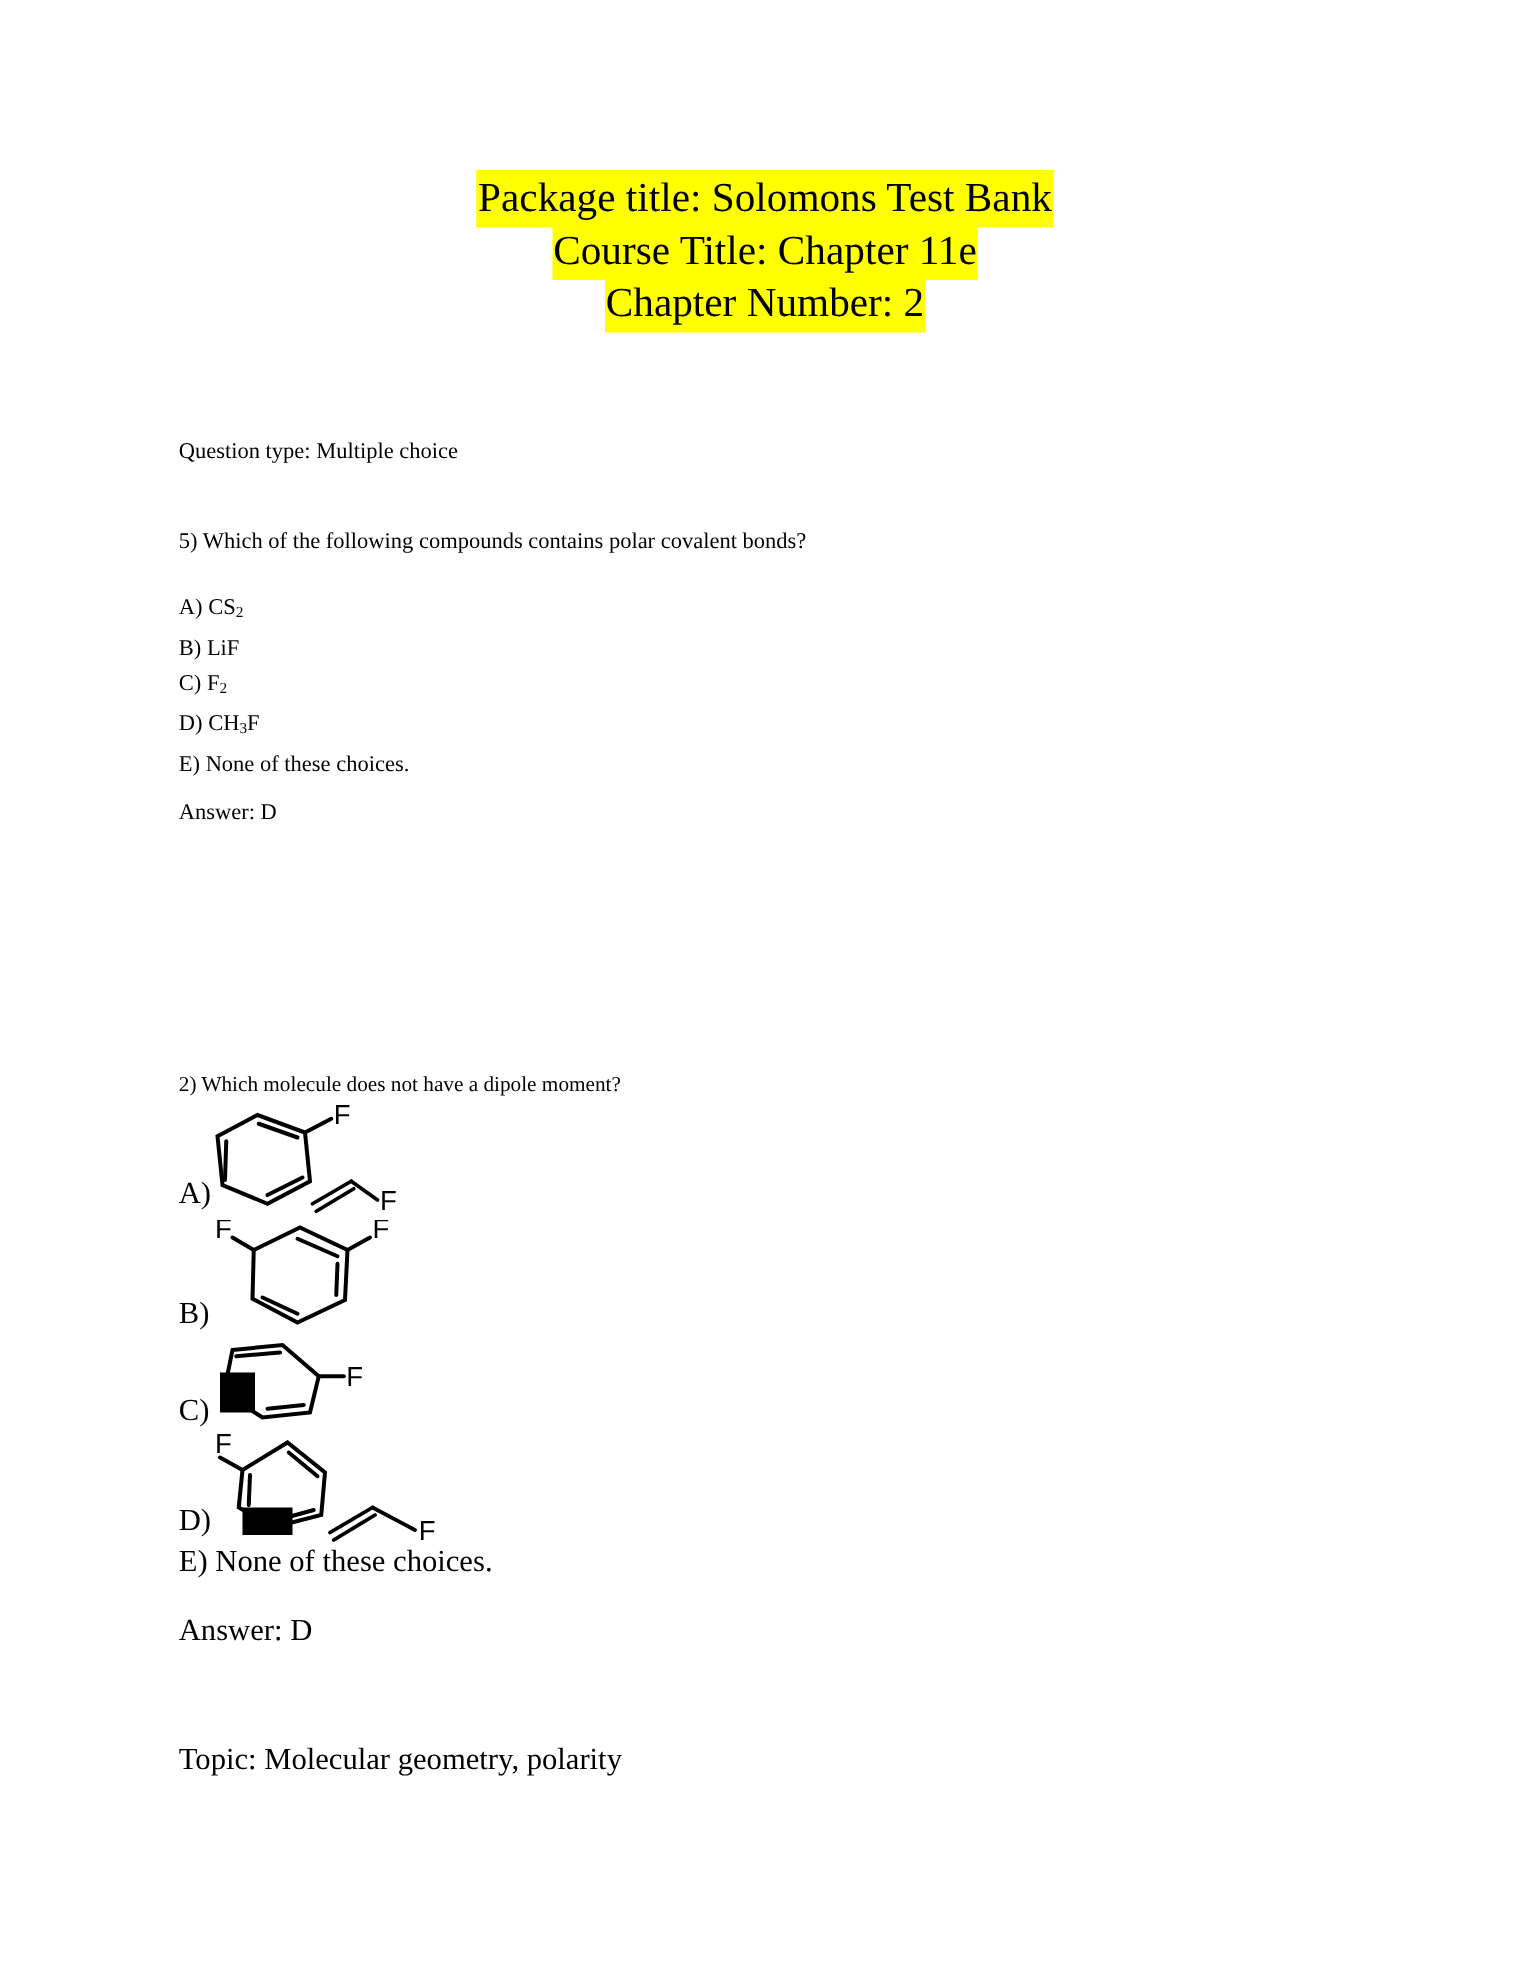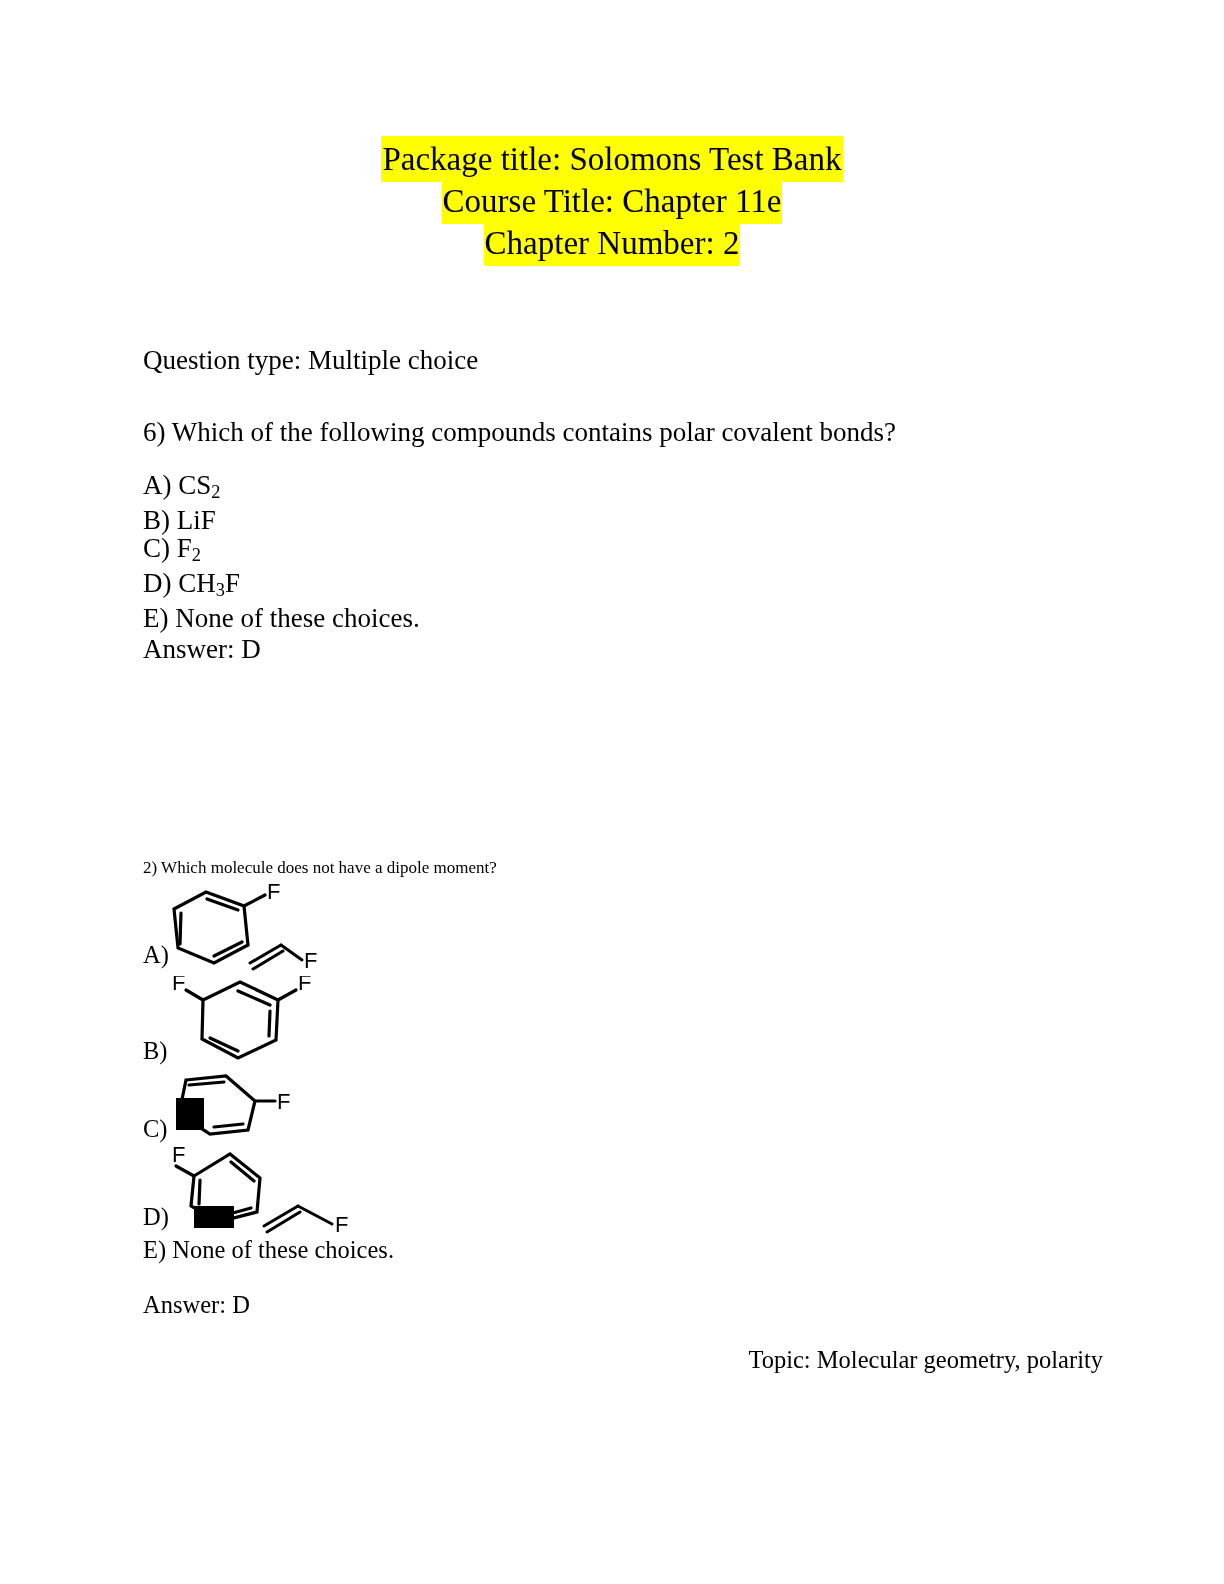--- a/index.html
+++ b/index.html
@@ -36,21 +36,21 @@
   .title-line > span {
     background-color: #ffff00;
     padding: 5px 1px;
   }
 
   
   .body-text {
     position: absolute;
     left: 143px;
     width: 960px;
-    font-size: 27px;
+    font-size: 18px;
     line-height: 28px;
   }
   .para {
     margin: 0;
   }
   sub {
     font-size: 0.68em;
     vertical-align: -0.22em;
   }
 
@@ -91,21 +91,21 @@
     <p class="title-line"><span>Package title: Solomons Test Bank</span></p>
     <p class="title-line"><span>Course Title: Chapter 11e</span></p>
     <p class="title-line"><span>Chapter Number: 2</span></p>
   </div>
 
   <div class="body-text" style="top:346px;">
     <p class="para">Question type: Multiple choice</p>
   </div>
 
   <div class="body-text" style="top:418px;">
-    <p class="para">6) Which of the following compounds contains polar covalent bonds?</p>
+    <p class="para">5) Which of the following compounds contains polar covalent bonds?</p>
   </div>
 
   <div class="body-text" style="top:471px;">
     <p class="para"><span>A)</span> <span>CS</span><sub>2</sub></p>
     <p class="para"><span>B)</span> <span>LiF</span></p>
     <p class="para"><span>C)</span> <span>F</span><sub>2</sub></p>
     <p class="para"><span>D)</span> <span>CH</span><sub>3</sub><span>F</span></p>
     <p class="para"><span>E)</span> <span>None of these choices.</span></p>
   </div>
 
@@ -215,17 +215,17 @@
   </div>
 
   <div class="tail-text" style="top:1236px;">
     <p class="para">E) None of these choices.</p>
   </div>
 
   <div class="tail-text" style="top:1291px;">
     <p class="para">Answer: D</p>
   </div>
 
-  <div class="tail-text" style="top:1346px;text-align:right;">
+  <div class="tail-text" style="top:1394px;">
     <p class="para">Topic: Molecular geometry, polarity</p>
   </div>
 
 </div>
 
 </body></html>

